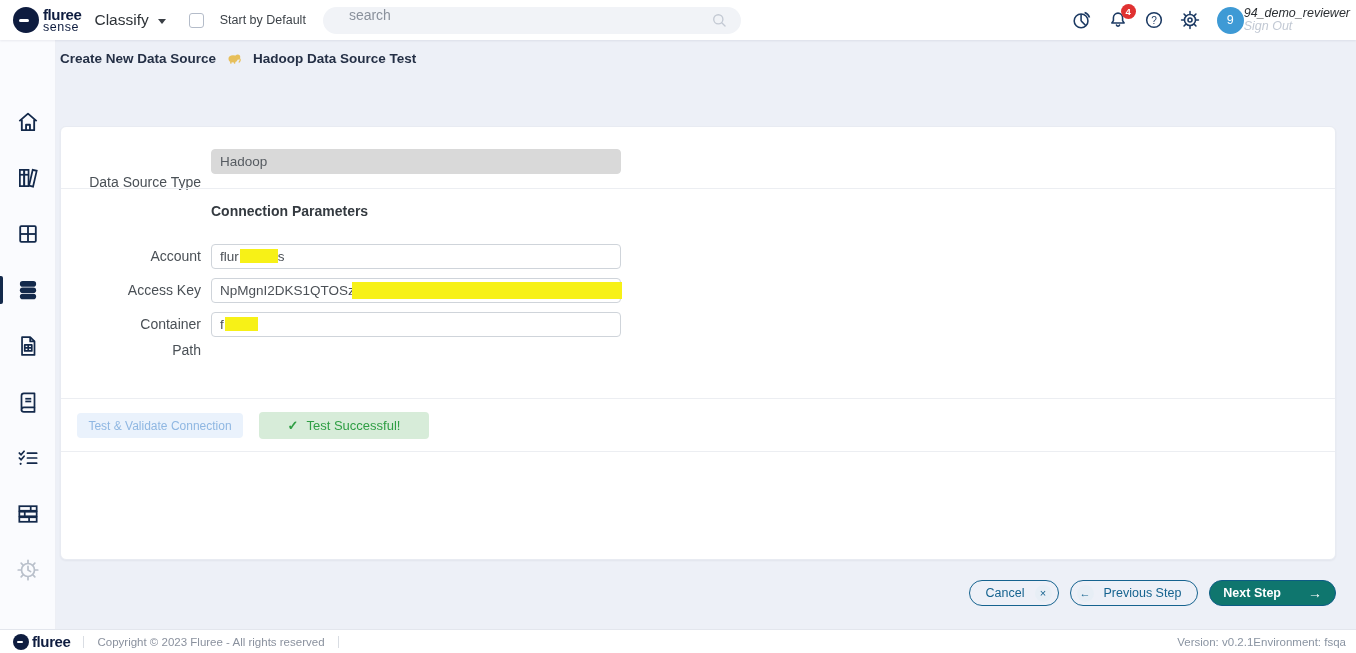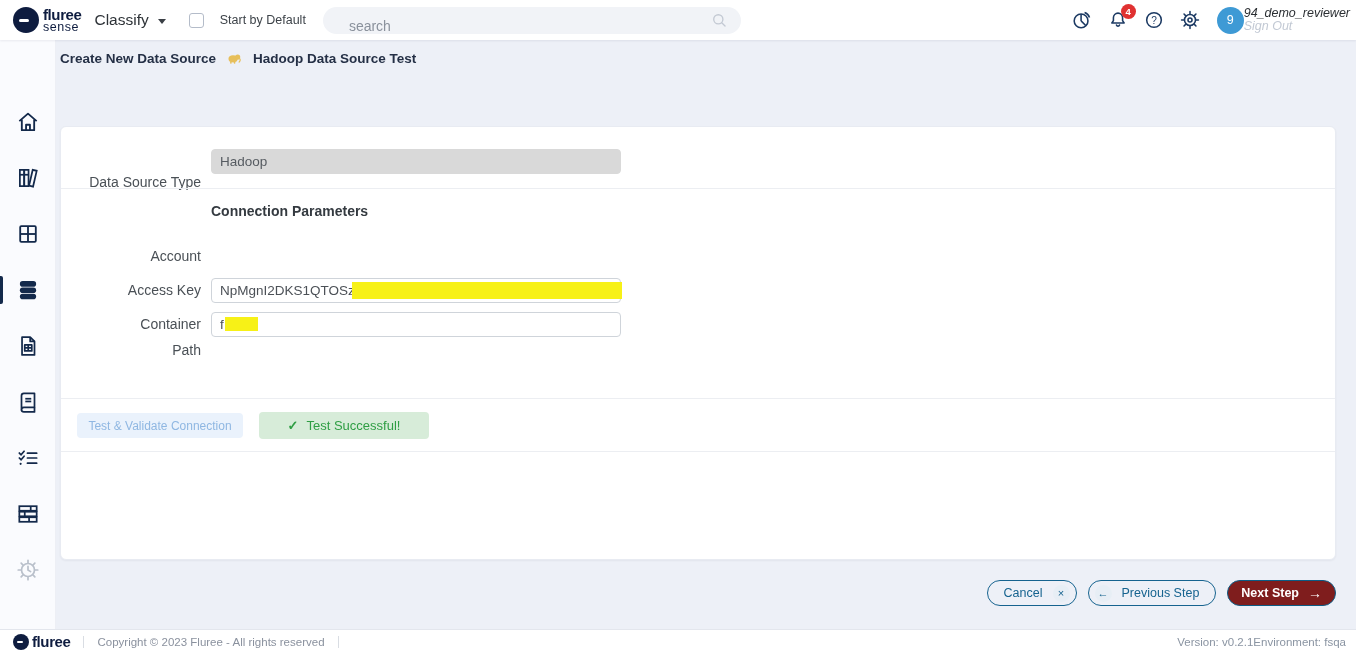--- a/index.html
+++ b/index.html
@@ -12,21 +12,21 @@
   .logo-mark { width:26px; height:26px; border-radius:50%; background:#0e1c3f; position:relative; flex:0 0 auto; }
   .logo-mark::after { content:""; position:absolute; left:6px; top:11.5px; width:10px; height:3.4px; background:#fff; border-radius:2px; }
   .logo-text { margin-left:4px; line-height:1; color:#0e1c3f; }
   .logo-text .l1 { font-weight:bold; font-size:15px; letter-spacing:-0.4px; display:block; }
   .logo-text .l2 { font-size:12.5px; letter-spacing:0.5px; display:block; margin-top:-1px; }
   .nav-dd { display:flex; align-items:center; margin-left:13px; font-size:15.5px; color:#2e3338; cursor:pointer; }
   .caret { width:0; height:0; border-left:4.5px solid transparent; border-right:4.5px solid transparent; border-top:5.5px solid #3a3f45; margin-left:9px; margin-top:2px; }
   .chk-group { display:flex; align-items:center; margin-left:23px; }
   .chk-box { width:15px; height:15px; border:1.5px solid #b4bcc9; border-radius:3px; background:#fff; }
   .chk-label { font-size:12.5px; color:#3d4349; margin-left:16px; }
-  .search-pill { position:relative; margin-left:17px; width:418px; height:27px; background:#f1f3f7; border-radius:14px; display:flex; align-items:flex-end; }
+  .search-pill { position:relative; margin-left:17px; width:418px; height:27px; background:#f1f3f7; border-radius:14px; display:flex; align-items:flex-start; }
   .search-pill input { border:none; outline:none; background:transparent; width:100%; padding:0 34px 0 26px; font-size:14px; color:#495057; font-family:"Liberation Sans", sans-serif; }
   .search-pill input::placeholder { color:#8a919c; }
   .search-icon { position:absolute; right:12px; top:4px; color:#c3c9d3; }
   .hdr-spacer { flex:1; }
   .hdr-icons { display:flex; align-items:center; gap:14px; color:#1c3a63; }
   .hdr-icon { width:22px; height:22px; position:relative; cursor:pointer; }
   .badge { position:absolute; top:-5px; right:-7px; min-width:15px; height:15px; border-radius:8px; background:#e03131; color:#fff; font-size:9.5px; font-weight:bold; display:flex; align-items:center; justify-content:center; padding:0 3px; }
   .avatar { width:27px; height:27px; border-radius:50%; background:#3e9ad5; color:#fff; font-size:12.5px; display:flex; align-items:center; justify-content:center; margin-left:16px; cursor:pointer; }
   .user-block { margin-left:0; margin-right:6px; line-height:1.05; white-space:nowrap;font-style:italic; }
   .user-name { font-size:12.5px; color:#2b2f33; }
@@ -59,21 +59,21 @@
   .btn-test { position:absolute; left:16px; top:286px; width:166px; height:25px; background:#eaf2fc; border:none; border-radius:4px; color:#8fb7e2; font-size:12px; font-family:"Liberation Sans", sans-serif; cursor:pointer; }
   .badge-success { position:absolute; left:198px; top:285px; width:170px; height:27px; background:#d7ecd9; border-radius:4px; color:#2f9e44; font-size:13px; display:flex; align-items:center; justify-content:center; gap:8px; }
   .badge-success .check { font-weight:bold; font-size:13px; }
 
   
   .actions { position:absolute; top:580px; right:20px; display:flex; gap:11px; }
   .btn-pill { height:26px; border-radius:13px; display:inline-flex; align-items:center; font-size:12.5px; font-family:"Liberation Sans", sans-serif; cursor:pointer; }
   .btn-outline { border:1.5px solid #16638f; color:#16638f; background:transparent; padding:0 6px; }
   .btn-outline .txt { padding:0 10px; }
   .circ { width:17px; height:17px; border-radius:50%; background:#e7eef5; color:#16638f; font-size:11px; display:flex; align-items:center; justify-content:center; }
-  .btn-primary { background:#7f1d1d; border:1.5px solid #0c5c85; color:#fff; font-weight:bold; padding:0 13px; gap:9px; }
+  .btn-primary { background:#0f766e; border:1.5px solid #0c5c85; color:#fff; font-weight:bold; padding:0 13px; gap:27px; }
   .btn-primary .arrow { font-weight:normal; font-size:14px; }
 
   
   .footer { position:absolute; left:0; right:0; bottom:0; height:24px; background:#fff; border-top:1px solid #e3e6ed; display:flex; align-items:center; font-size:11.5px; color:#8a919e; }
   .f-logo { display:flex; align-items:center; margin-left:13px; color:#0e1c3f; }
   .f-mark { width:16px; height:16px; border-radius:50%; background:#0e1c3f; position:relative; }
   .f-mark::after { content:""; position:absolute; left:3.5px; top:7px; width:6.5px; height:2.2px; background:#fff; border-radius:1px; }
   .f-name { font-weight:bold; font-size:15px; letter-spacing:-0.4px; margin-left:3px; }
   .f-sep { width:1px; height:12px; background:#d9dde3; margin:0 13px; }
   .f-right { margin-left:auto; margin-right:10px; display:flex; color:#8a94a2; }
@@ -273,20 +273,21 @@
   </div>
 
   <div class="card">
     <div class="form-label" style="top:22px;margin-top:21px;">Data Source Type</div>
     <div class="input-box disabled" style="top:22px;">Hadoop</div>
 
     <div class="divider" style="top:61px;"></div>
     <div class="section-title">Connection Parameters</div>
 
     <div class="form-label" style="top:117px;">Account</div>
+    <div class="input-box" style="top:117px;"><span>flur</span><span class="redact" style="width:38px; margin-left:1px;"></span><span>s</span></div>
 
     <div class="form-label" style="top:151px;">Access Key</div>
     <div class="input-box" style="top:151px; position:absolute;"><span>NpMgnI2DKS1QTOSzb</span><span class="redact-abs" style="left:140px; right:-2px;"></span></div>
 
     <div class="form-label" style="top:185px;">Container</div>
     <div class="input-box" style="top:185px;"><span>f</span><span class="redact" style="width:33px; margin-left:1px;"></span></div>
 
     <div class="form-label" style="top:211px;">Path</div>
 
     <div class="divider" style="top:271px;"></div>

